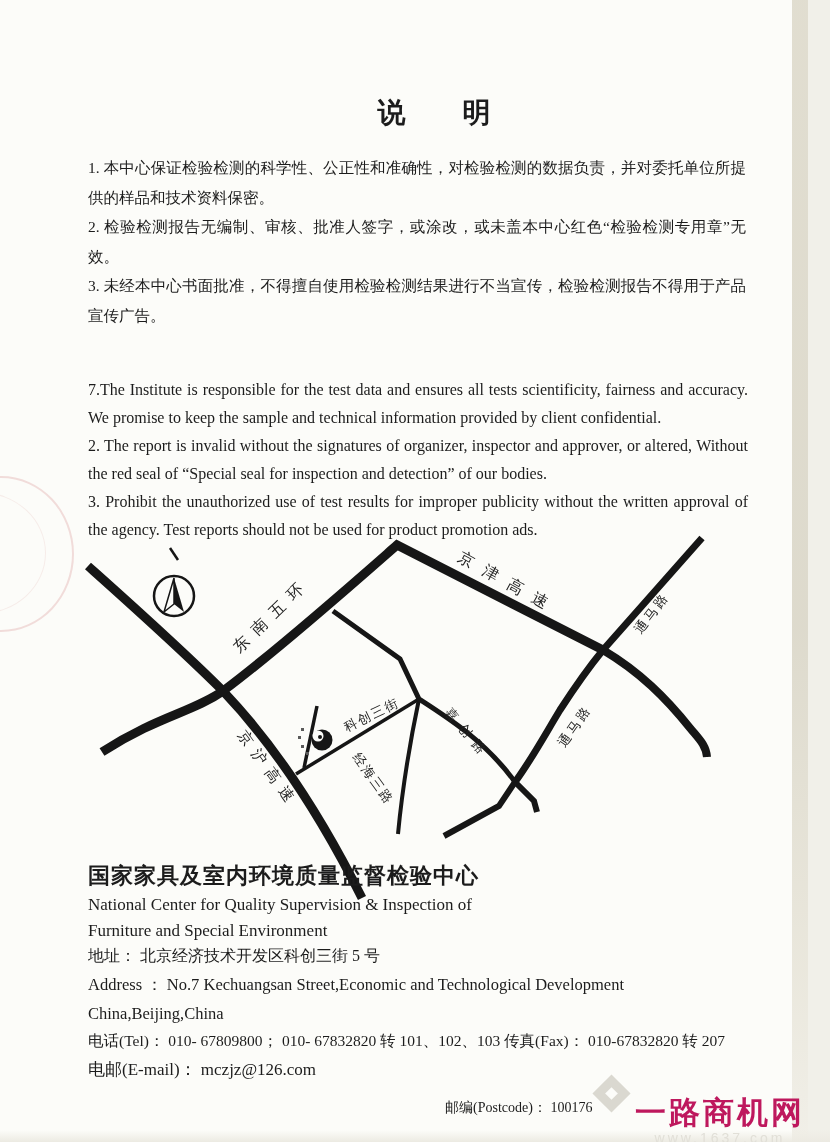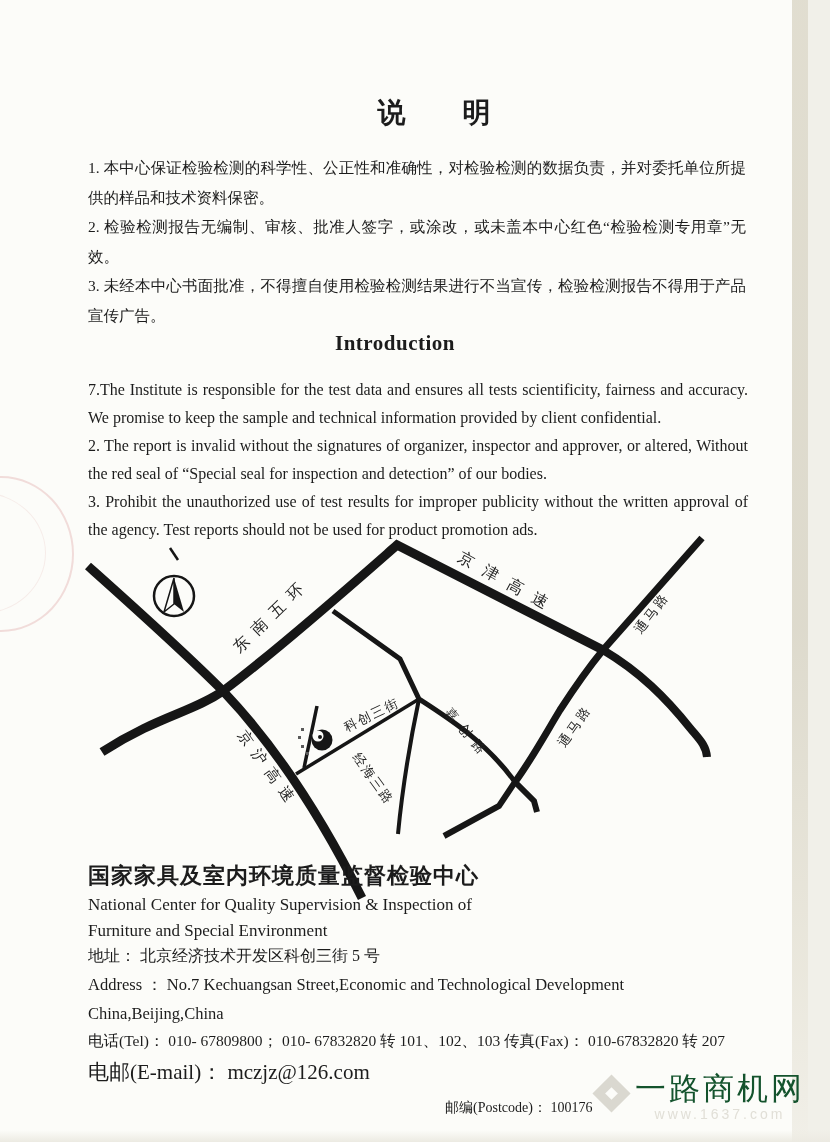--- a/index.html
+++ b/index.html
@@ -71,59 +71,58 @@
 
   
   .f-abs{position:absolute;left:88px;white-space:nowrap;}
   .org-cn{top:861px;font-size:22px;font-weight:600;letter-spacing:1px;}
   .org-en1{top:895px;font-size:17px;}
   .org-en2{top:921px;font-size:17px;}
   .addr-cn{top:946px;font-size:16px;}
   .addr-en1{top:974px;font-size:16.5px;}
   .addr-en2{top:1004px;font-size:16.5px;}
   .tel-line{top:1031px;font-size:15.5px;}
-  .email-line{top:1058px;font-size:21px;}
+  .email-line{top:1058px;font-size:17px;}
   .postcode-line{left:445px;top:1058px;font-size:14px;margin-top:41px;}
 
   
   .watermark{
     position:absolute;left:598px;top:1072px;width:222px;height:58px;
     display:flex;align-items:flex-start;
     font-family:"Liberation Sans","DejaVu Sans",sans-serif;
   }
   .wm-logo{
     position:relative;width:27px;height:27px;margin:8px 10px 0 0;
     background:#dad8d0;transform:rotate(45deg);flex:0 0 auto;
   }
   .wm-logo::after{
     content:"";position:absolute;left:9px;top:9px;width:9px;height:9px;background:#fcfcf9;
   }
   .wm-texts{display:flex;flex-direction:column;align-items:center;}
-  .wm-name{font-size:31px;font-weight:normal;color:#14532d;letter-spacing:3px;line-height:34px;}
+  .wm-name{font-size:31px;font-weight:bold;color:#be185d;letter-spacing:3px;line-height:34px;margin-top:24px;}
   .wm-url{font-size:14px;font-weight:normal;color:#e1dfd7;letter-spacing:3px;line-height:16px;}
 </style>
 </head>
 <body>
 
 <div class="page">
 
   <div class="edge-right-margin"></div>
   <div class="edge-right-band"></div>
   <div class="edge-bottom"></div>
   <div class="seal-bleed"></div>
   <div class="seal-bleed-inner"></div>
 
   <div class="cn-title">说 明</div>
   <div class="cn-paras">
     <p>1. 本中心保证检验检测的科学性、公正性和准确性，对检验检测的数据负责，并对委托单位所提供的样品和技术资料保密。</p>
     <p>2. 检验检测报告无编制、审核、批准人签字，或涂改，或未盖本中心红色“检验检测专用章”无效。</p>
     <p>3. 未经本中心书面批准，不得擅自使用检验检测结果进行不当宣传，检验检测报告不得用于产品宣传广告。</p>
   </div>
 
-  <div class="en-title">Introduction</div>
   <div class="en-paras">
     <p>7.The Institute is responsible for the test data and ensures all tests scientificity, fairness and accuracy. We promise to keep the sample and technical information provided by client confidential.</p>
     <p>2. The report is invalid without the signatures of organizer, inspector and approver, or altered, Without the red seal of “Special seal for inspection and detection” of our bodies.</p>
     <p>3. Prohibit the unauthorized use of test results for improper publicity without the written approval of the agency. Test reports should not be used for product promotion ads.</p>
   </div>
 
   <svg class="map-svg" viewBox="0 0 830 1142">
 
     <path d="M 88 566 C 135 608, 180 648, 223 691 C 262 732, 312 798, 362 898" fill="none" stroke="#161616" stroke-width="9"></path>
 

